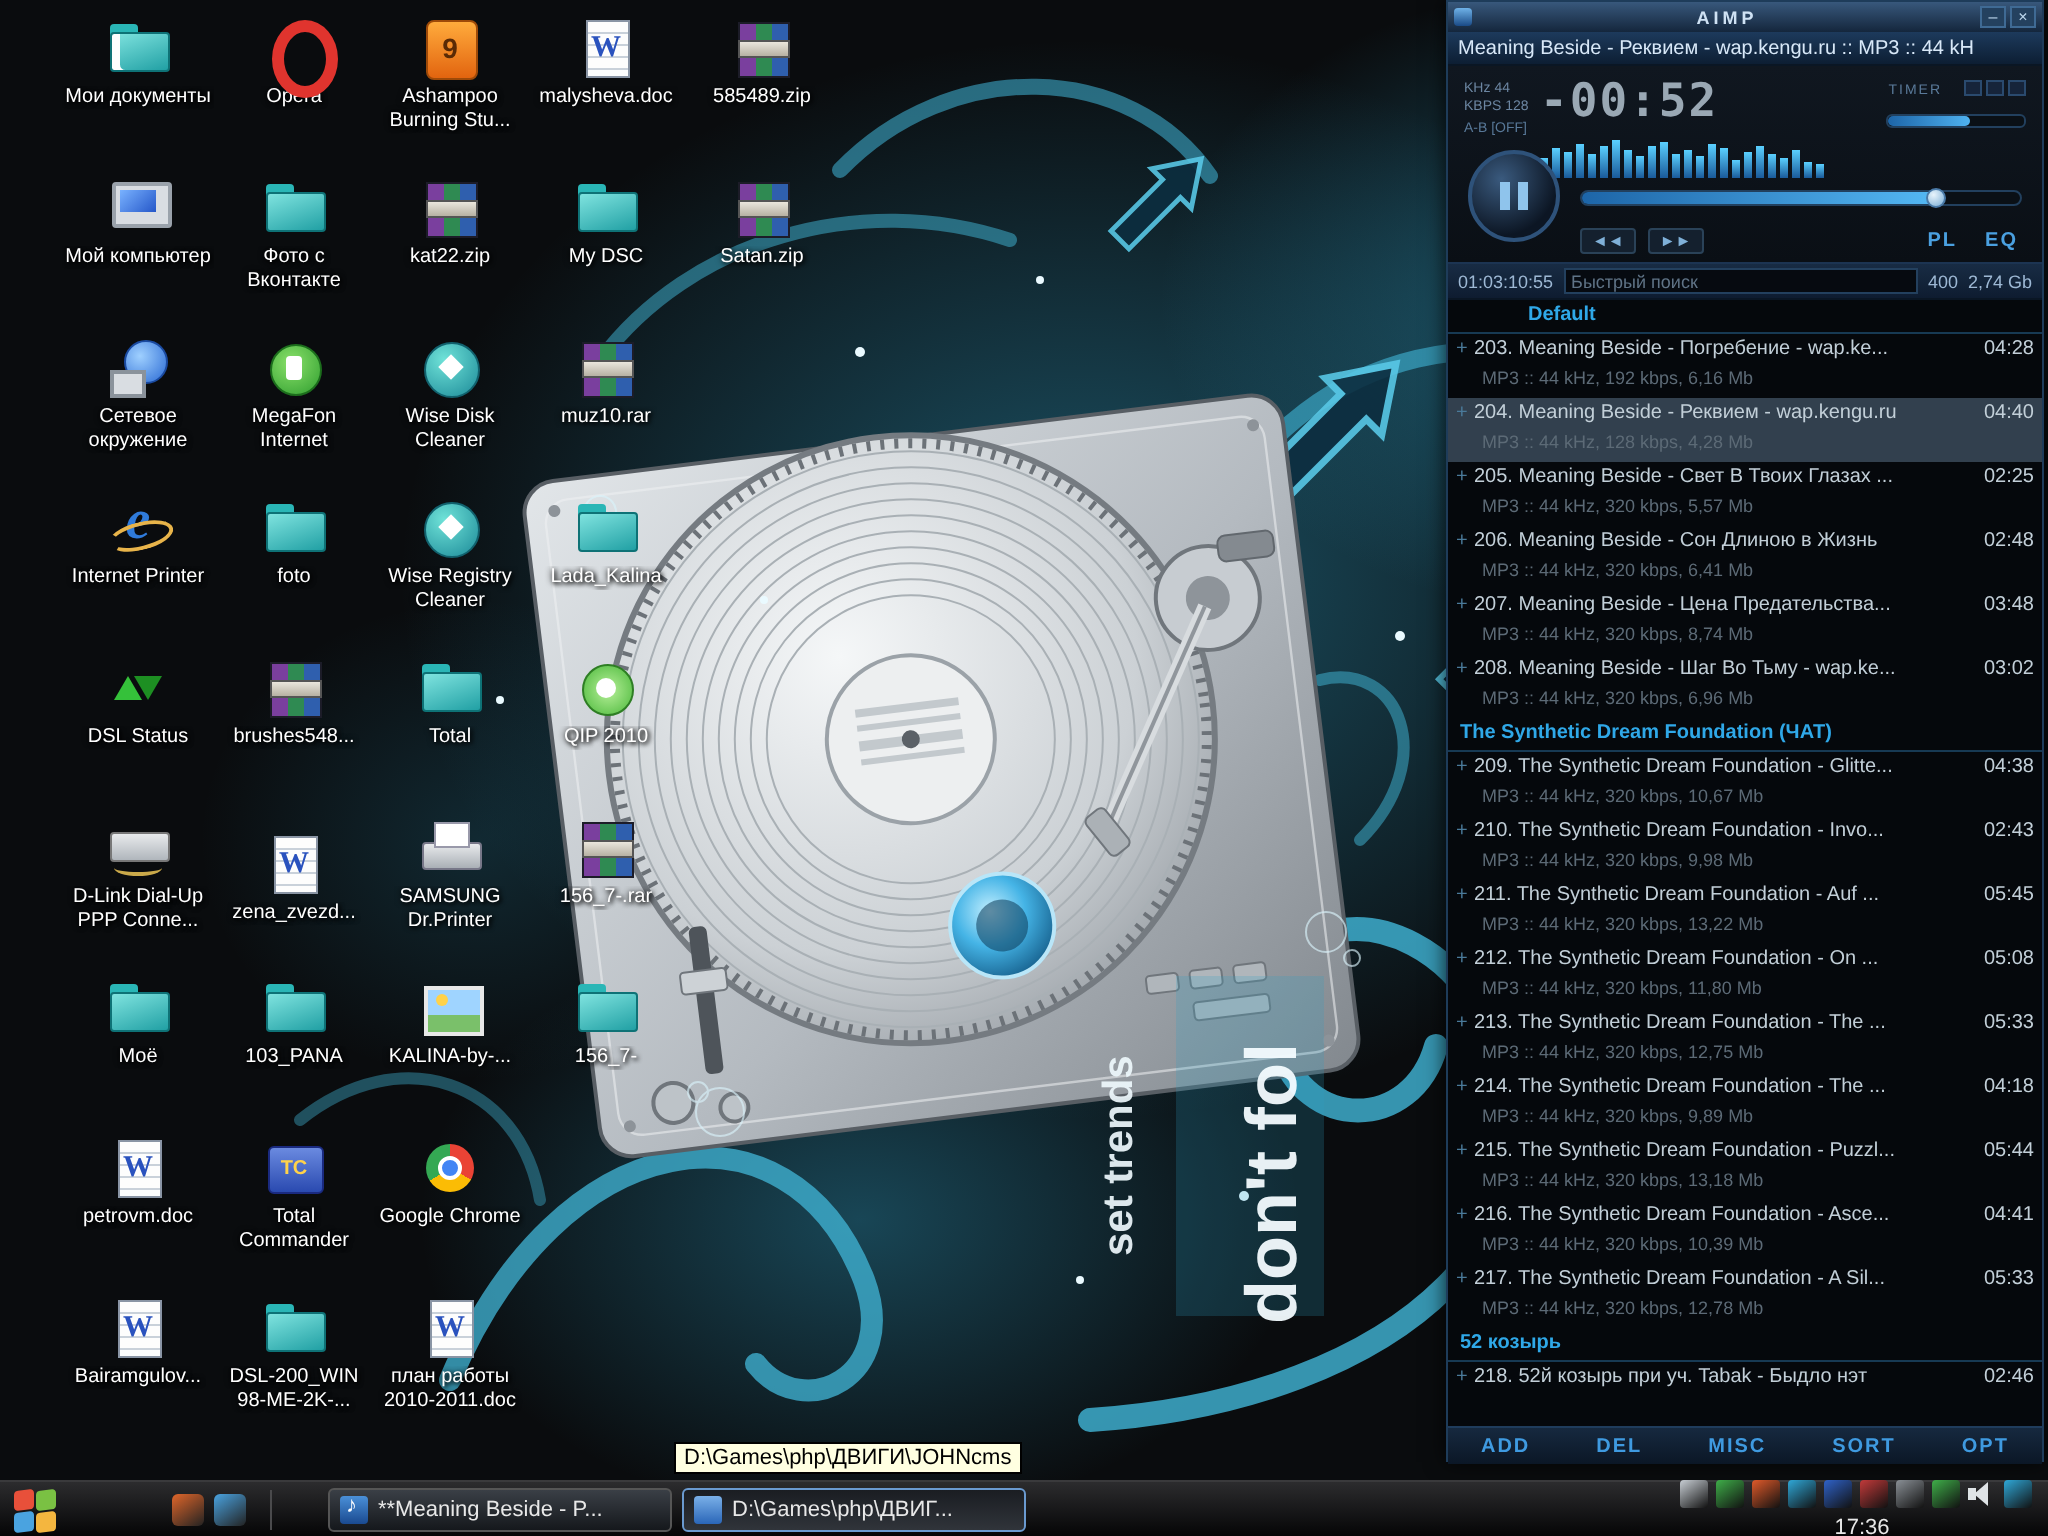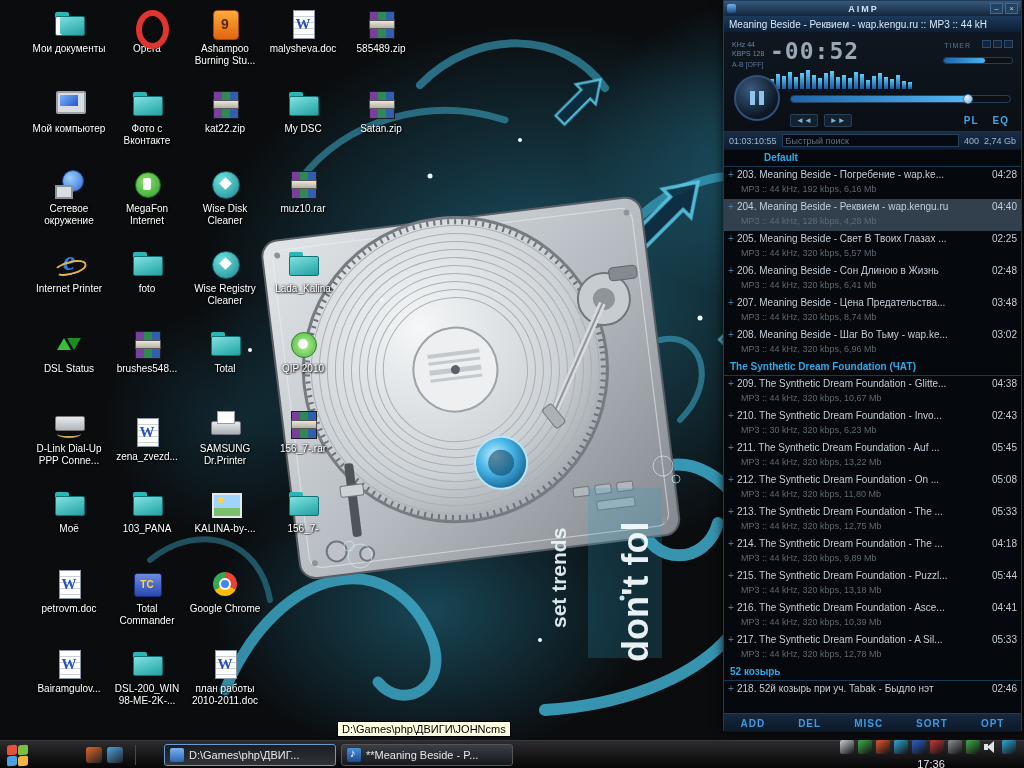--- a/index.html
+++ b/index.html
@@ -598,21 +598,21 @@
             <span class="pl-time">04:38</span>
           </div>
           <div class="pl-line2">MP3 :: 44 kHz, 320 kbps, 10,67 Mb</div>
         </div>
         <div class="pl-track">
           <div class="pl-line1">
             <span class="pl-plus">+</span>
             <span class="pl-title">210. The Synthetic Dream Foundation - Invo...</span>
             <span class="pl-time">02:43</span>
           </div>
-          <div class="pl-line2">MP3 :: 30 kHz, 320 kbps, 6,23 Mb</div>
+          <div class="pl-line2">MP3 :: 44 kHz, 320 kbps, 9,98 Mb</div>
         </div>
         <div class="pl-track">
           <div class="pl-line1">
             <span class="pl-plus">+</span>
             <span class="pl-title">211. The Synthetic Dream Foundation - Auf ...</span>
             <span class="pl-time">05:45</span>
           </div>
           <div class="pl-line2">MP3 :: 44 kHz, 320 kbps, 13,22 Mb</div>
         </div>
         <div class="pl-track">
@@ -691,27 +691,27 @@
       <i class="f2"></i>
       <i class="f3"></i>
       <i class="f4"></i>
   </div>
   <div id="quick-launch">
       <span class="ql-ico" style="background: linear-gradient(145deg, rgb(224, 102, 42), rgb(34, 34, 34));"></span>
       <span class="ql-ico" style="background: linear-gradient(145deg, rgb(74, 163, 224), rgb(34, 34, 34));"></span>
     </div>
   <div class="tb-sep"></div>
   <div id="tasks">
+      <div class="task-btn">
+        <span class="task-ico aimp-ico"></span>
+        <span class="task-lbl">**Meaning Beside - P...</span>
+      </div>
       <div class="task-btn active">
         <span class="task-ico folder-ico"></span>
         <span class="task-lbl">D:\Games\php\ДВИГ...</span>
-      </div>
-      <div class="task-btn">
-        <span class="task-ico aimp-ico"></span>
-        <span class="task-lbl">**Meaning Beside - P...</span>
       </div>
     </div>
   <div id="tray">
     <div id="tray-icons">
         <span class="tray-ico" style="background: linear-gradient(145deg, rgb(200, 206, 212), rgb(17, 17, 17));"></span>
         <span class="tray-ico" style="background: linear-gradient(145deg, rgb(63, 174, 73), rgb(17, 17, 17));"></span>
         <span class="tray-ico" style="background: linear-gradient(145deg, rgb(224, 90, 42), rgb(17, 17, 17));"></span>
         <span class="tray-ico" style="background: linear-gradient(145deg, rgb(47, 168, 216), rgb(17, 17, 17));"></span>
         <span class="tray-ico" style="background: linear-gradient(145deg, rgb(47, 98, 200), rgb(17, 17, 17));"></span>
         <span class="tray-ico" style="background: linear-gradient(145deg, rgb(194, 58, 58), rgb(17, 17, 17));"></span>

